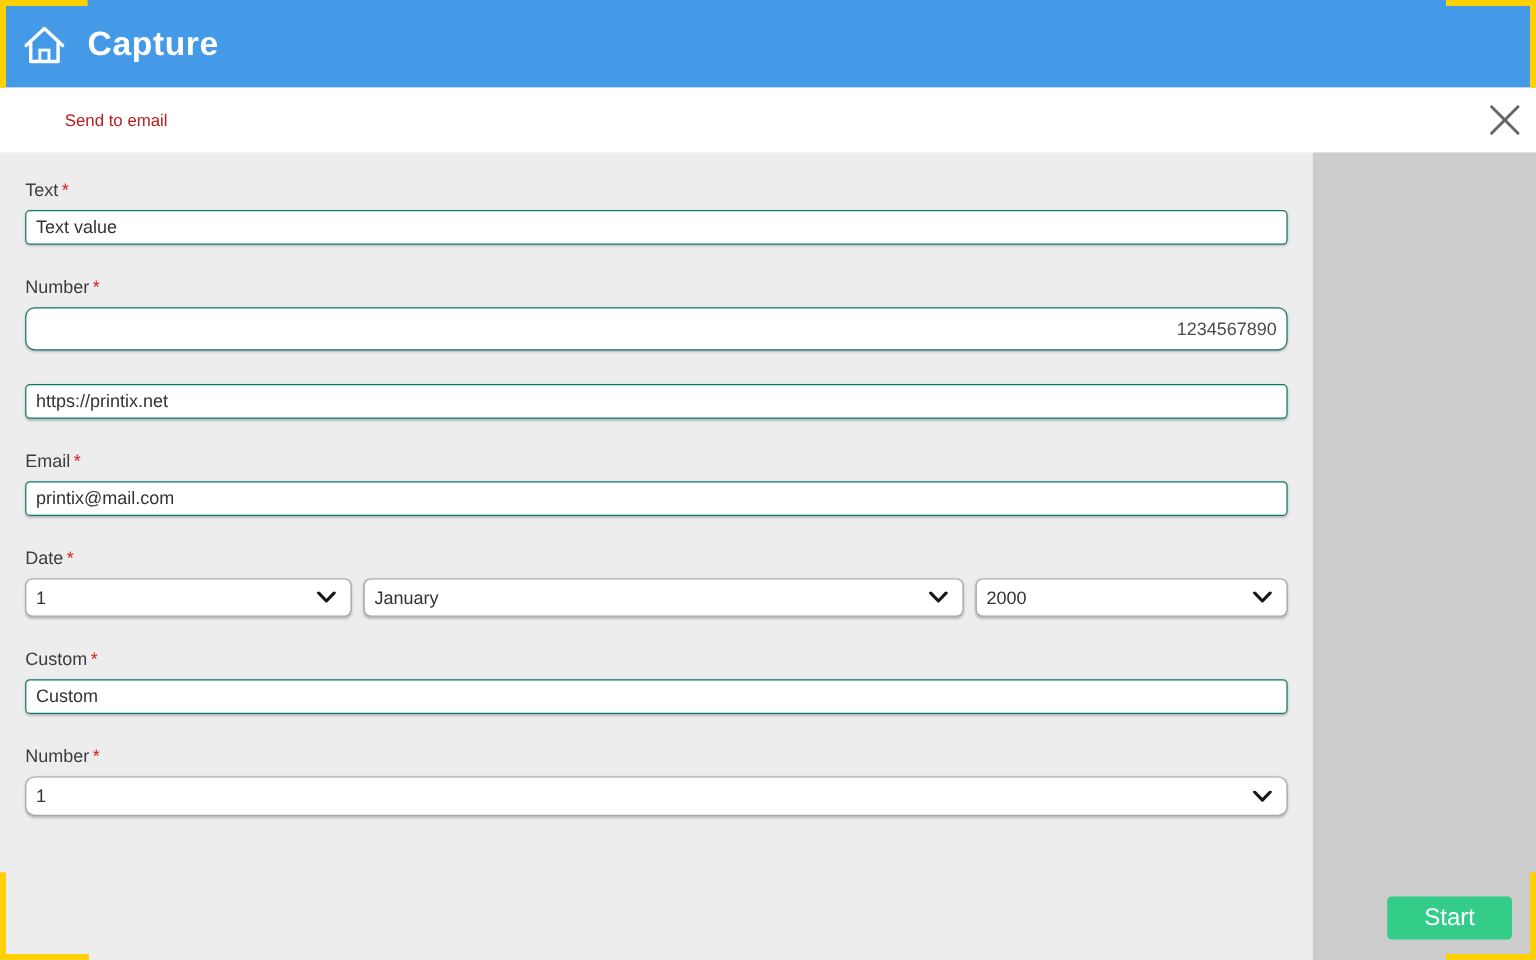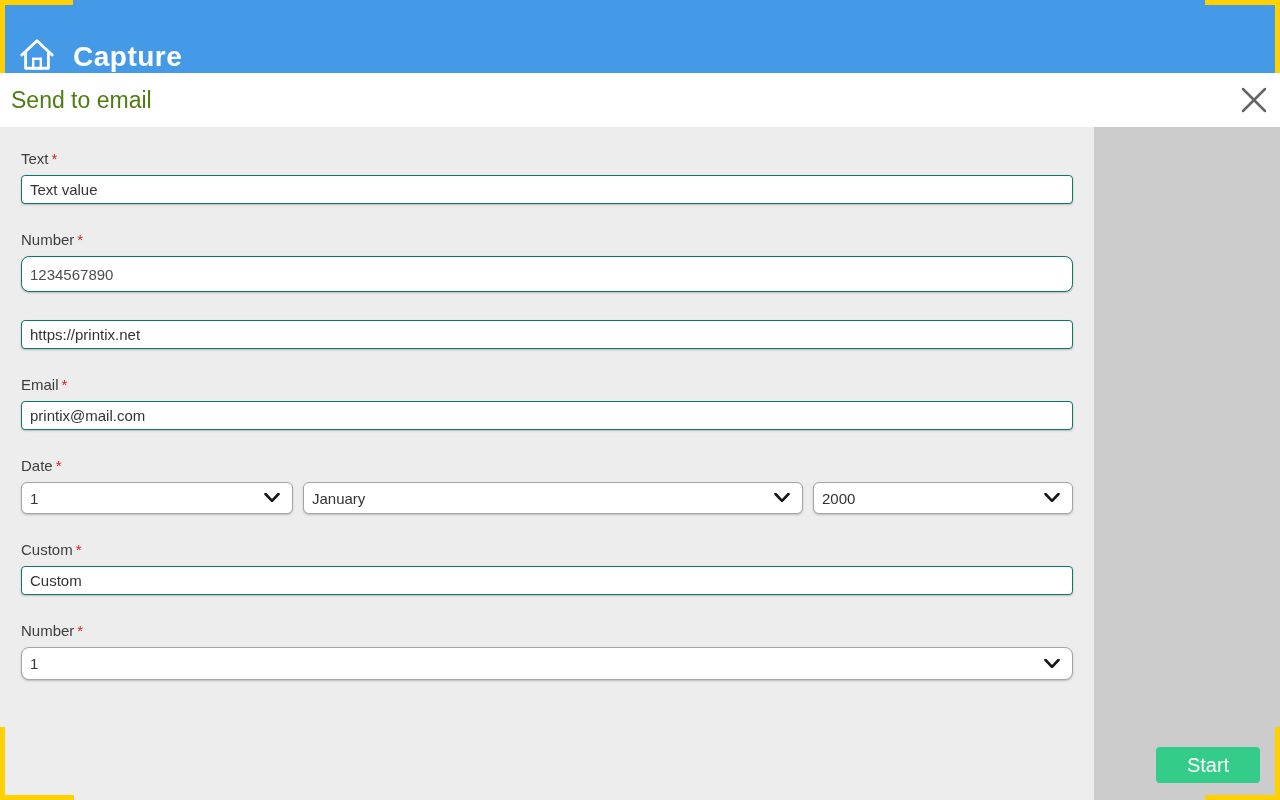--- a/index.html
+++ b/index.html
@@ -11,21 +11,21 @@
     font-family: "Liberation Sans", sans-serif;
     background: #ffffff;
   }
   .app { position: relative; width: 1280px; height: 800px; }
 
   
   .header {
     height: 73px;
     background: var(--header-blue, #459ae8);
     display: flex;
-    align-items: flex-end;
+    align-items: center;
     padding-left: 18px;
     box-sizing: border-box;
   }
   .home-wrap { display: inline-flex; }
   .home-wrap svg { display: block; }
   .app-title {
     color: #ffffff;
     font-size: 28px;
     font-weight: bold;
     margin: 0 0 0 17px;
@@ -35,21 +35,21 @@
   
   .titlebar {
     height: 54px;
     background: #ffffff;
     display: flex;
     align-items: center;
     justify-content: space-between;
     padding: 0 12px 0 11px;
     box-sizing: border-box;
   }
-  .dialog-title { font-size: 23px; color: #4d7c0f; }
+  .dialog-title { font-size: 14px; color: #b91c1c; margin-left: 43px; }
   .close-btn {
     background: none;
     border: none;
     padding: 0;
     width: 28px;
     height: 28px;
     display: flex;
     align-items: center;
     justify-content: center;
     cursor: pointer;
@@ -103,21 +103,21 @@
     border-radius: 4px;
     background: #ffffff;
     padding: 0 8px;
     font-size: 15px;
     color: #333333;
     font-family: inherit;
     box-shadow: 0 1px 2px rgba(0,0,0,0.22);
     outline: none;
   }
   .text-input.center {
-    text-align: left;
+    text-align: right;
     height: 36px;
     border-radius: 8px;
     color: #4d4d4d;
   }
   .fselect {
     height: 32px;
     background: #ffffff;
     border: 1px solid #a6a6a6;
     border-radius: 6px;
     box-shadow: 0 1px 2px rgba(0,0,0,0.22);

